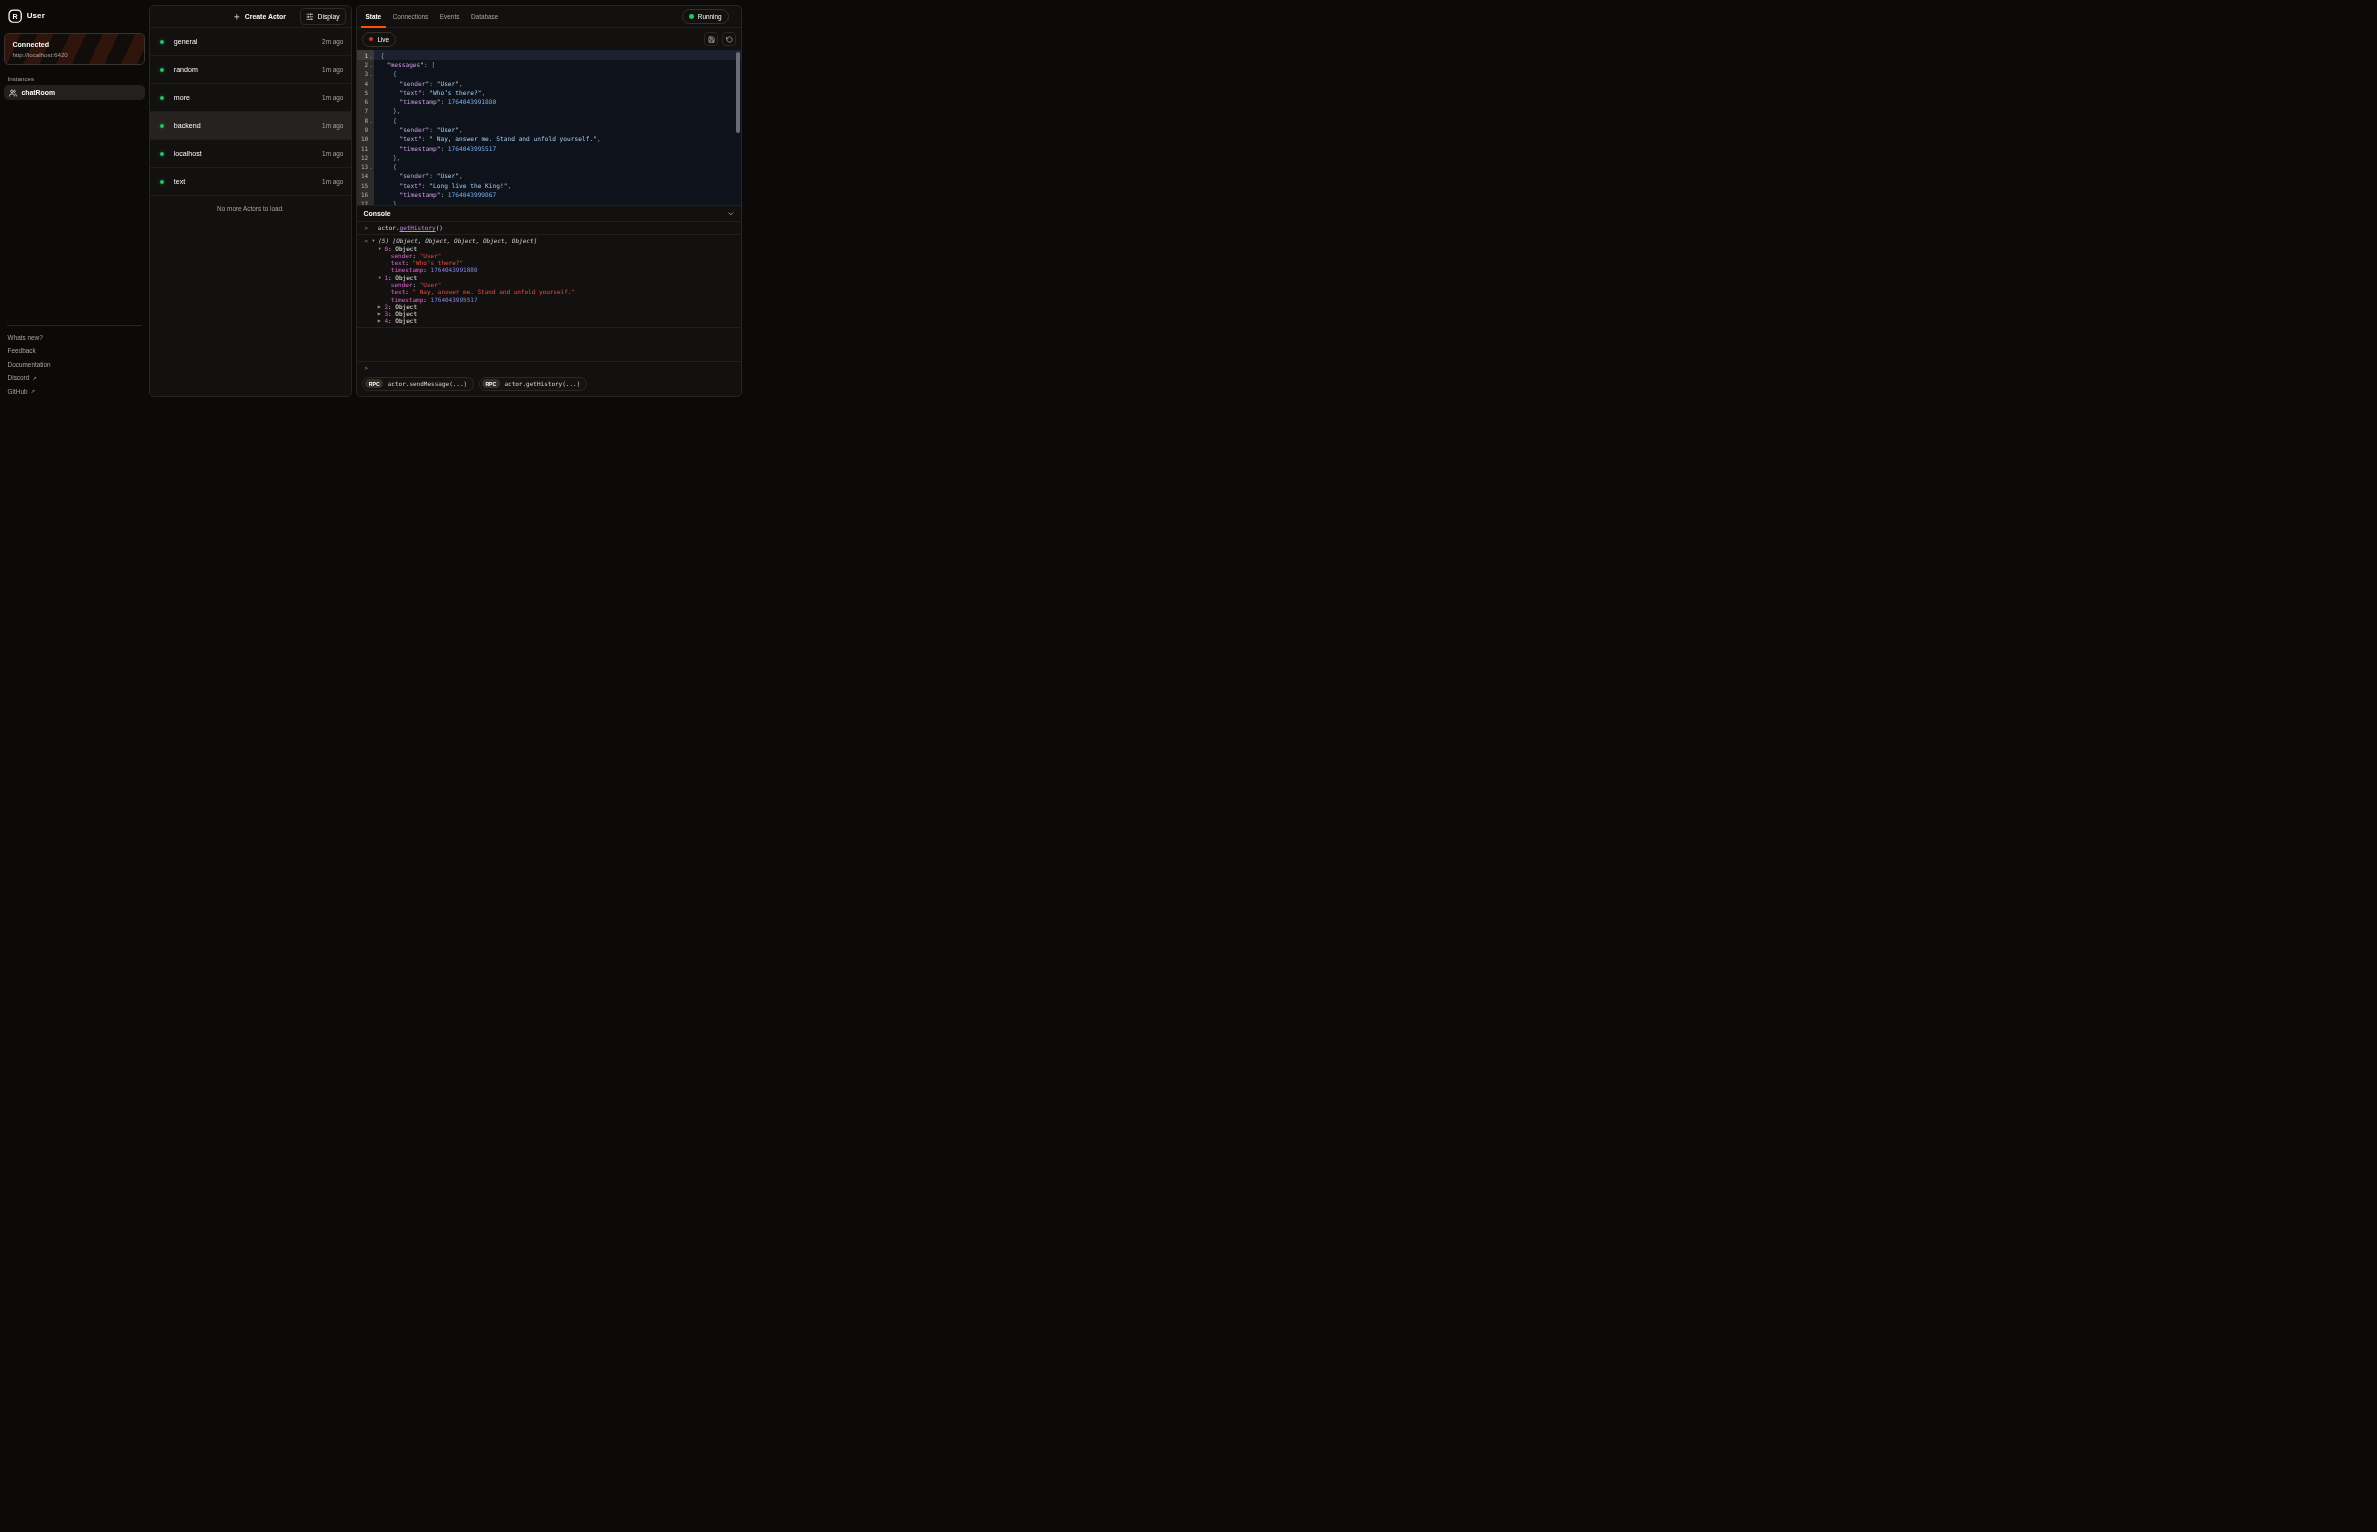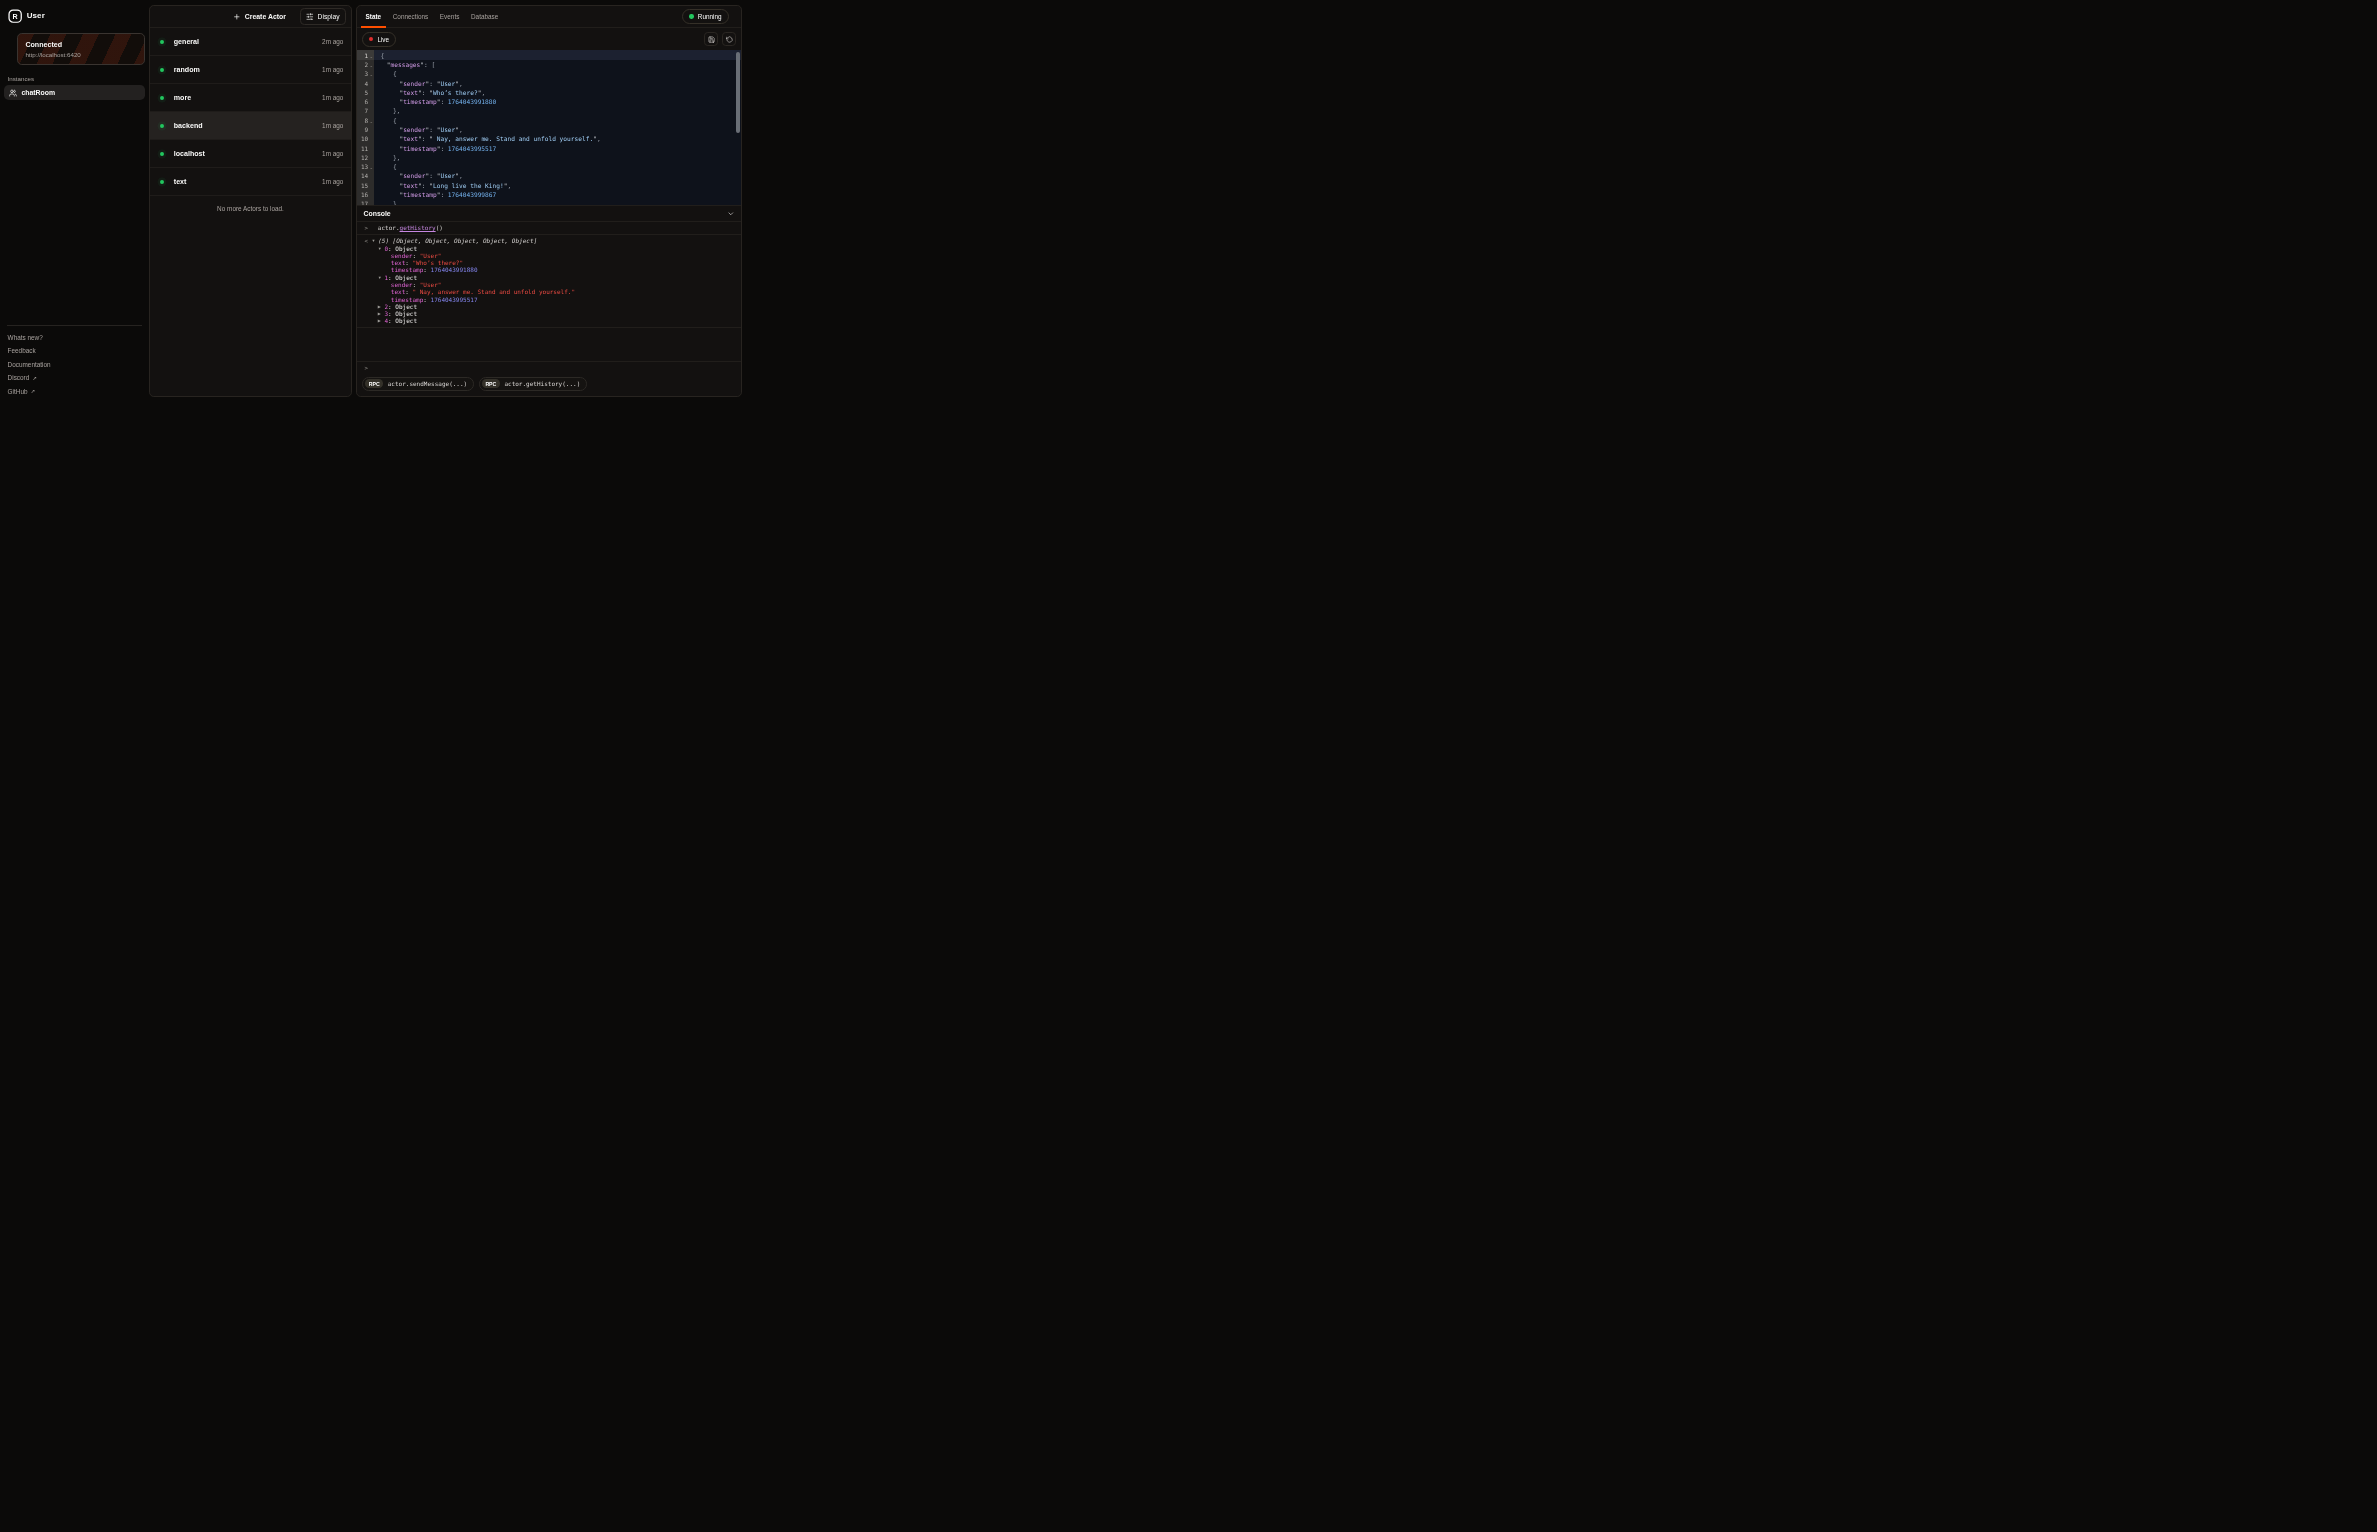--- a/index.html
+++ b/index.html
@@ -6,21 +6,21 @@
   body{width:746px;height:402px;overflow:hidden;font-family:"Liberation Sans",sans-serif;color:#fafaf9;
        -webkit-font-smoothing:antialiased;}
   .app{display:flex;width:100%;height:100%;}
 
   
   .sidebar{width:149px;flex:none;box-sizing:border-box;padding:3.8px;display:flex;flex-direction:column;}
   .brand-row{display:flex;align-items:center;gap:4.8px;padding:4.8px 3.8px;}
   .brand-name{font-size:8px;font-weight:700;letter-spacing:0.1px;}
   .connected-card{margin-top:5.7px;border:0.5px solid #3a3430;border-radius:4.8px;padding:6.2px 7.6px;
     background-color:#120d0a;
-    background-image:repeating-linear-gradient(115deg,rgba(125,42,20,.28) 0 14.3px,rgba(0,0,0,0) 14.3px 29.5px);margin-left:13px;}
+    background-image:repeating-linear-gradient(115deg,rgba(125,42,20,.28) 0 14.3px,rgba(0,0,0,0) 14.3px 29.5px);}
   .conn-title{font-size:7.1px;font-weight:600;}
   .conn-url{font-size:6.2px;color:#a8a29e;margin-top:2.4px;}
   .instances-label{margin:9.5px 3.8px 3.8px;font-size:6.2px;color:#a8a29e;}
   .instance-item{display:flex;align-items:center;gap:4.8px;background:#232120;border-radius:4.8px;
     padding:3.3px 4.8px;font-size:6.9px;font-weight:600;}
   .sidebar-spacer{flex:1;}
   .sidebar-divider{border-top:0.5px solid #262320;margin:0 2.9px 3.8px;}
   .side-link{display:flex;align-items:center;gap:3.3px;padding:3.3px 3.8px;font-size:6.4px;color:#a8a29e;cursor:pointer;}
   .ext-arrow{font-size:5.2px;color:#a8a29e;}
 
@@ -36,21 +36,21 @@
   .create-actor-btn{display:flex;align-items:center;gap:3.8px;font-size:6.9px;font-weight:600;color:#fafaf9;
     background:none;border:none;cursor:pointer;font-family:inherit;}
   .display-btn{display:flex;align-items:center;gap:3.8px;font-size:6.7px;font-weight:500;color:#fafaf9;
     background:none;border:0.5px solid #2e2a26;border-radius:4.3px;padding:3.3px 5.7px;cursor:pointer;font-family:inherit;}
   .actor-rows{flex:none;}
   .actor-row{height:28px;box-sizing:border-box;display:flex;align-items:center;padding:0 7.6px;
     border-bottom:0.5px solid #1f1c1a;cursor:pointer;}
   .actor-row.selected{background:#252220;}
   .dot{width:3.8px;height:3.8px;border-radius:50%;background:var(--status-green,#22c55e);
     margin:0 10px 0 2.4px;box-shadow:0 0 0 2.4px rgba(34,197,94,.07);flex:none;}
-  .actor-name{font-size:7.1px;font-weight:700;flex:1;}
+  .actor-name{font-size:7.1px;font-weight:400;flex:1;}
   .actor-time{font-size:6.4px;color:#a8a29e;}
   .no-more{text-align:center;color:#a8a29e;font-size:6.4px;padding:9px 0;}
 
   
   .insp-header{height:21.4px;flex:none;display:flex;align-items:center;padding:0 3.8px 0 2.9px;
     border-bottom:0.5px solid #211e1b;}
   .tab{position:relative;height:21.4px;display:flex;align-items:center;padding:0 4.8px;margin:0 1px;
     font-size:6.4px;color:#a8a29e;background:none;border:none;cursor:pointer;font-family:inherit;}
   .tab.active{color:#fff;font-weight:600;}
   .tab.active::after{content:"";position:absolute;left:0;right:0;bottom:-0.5px;height:1.4px;

